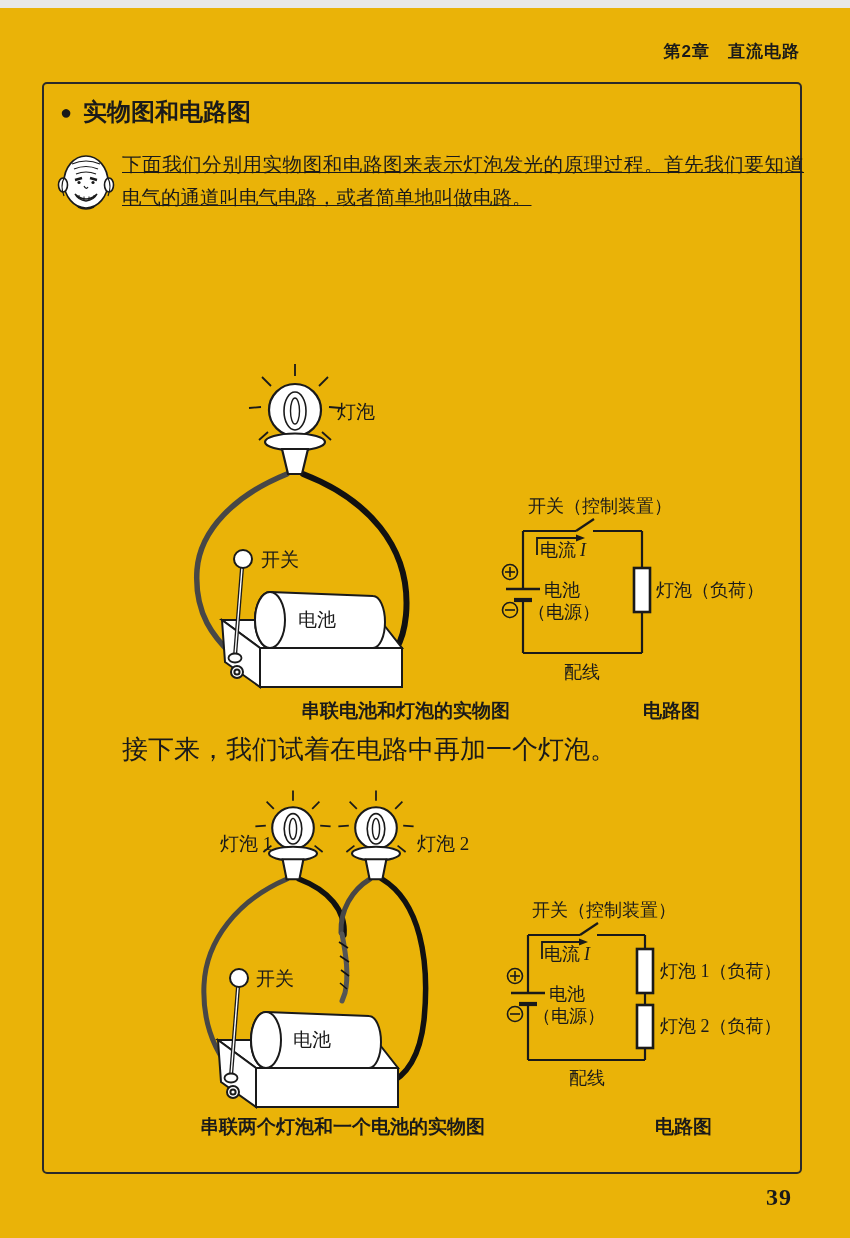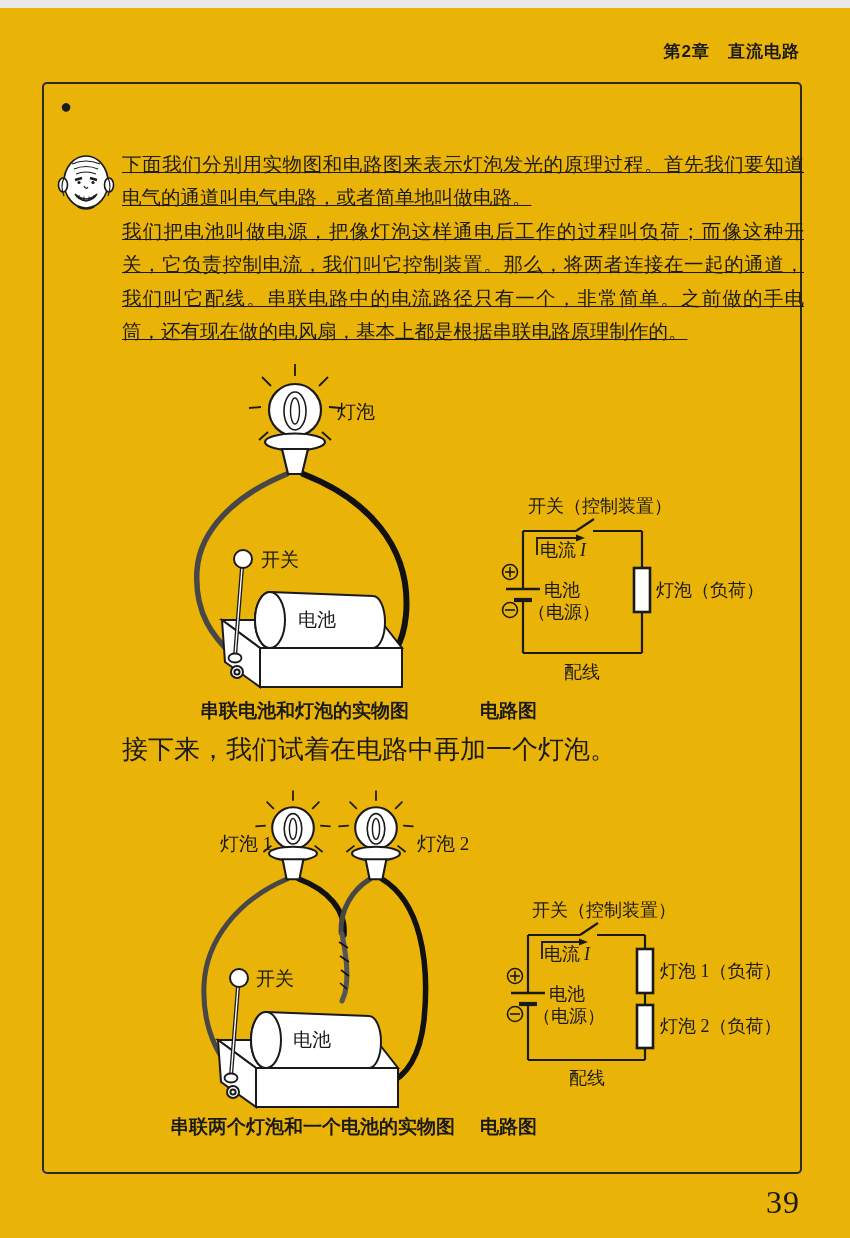--- a/index.html
+++ b/index.html
@@ -24,41 +24,42 @@
   .bullet{font-size:20px;line-height:1;}
   .avatar{position:absolute;left:50px;top:136px;width:72px;height:72px;}
   .paras{
     position:absolute;left:122px;top:140px;width:682px;
     font-size:19.5px;line-height:33.4px;text-align:justify;
   }
   .paras p{margin:0;text-decoration:underline;}
   .p3{position:absolute;left:122px;top:724px;font-size:26px;}
   .figcap{
     position:absolute;font-family:"Liberation Sans","DejaVu Sans",sans-serif;
-    font-weight:bold;font-size:19px;text-align:left;
+    font-weight:bold;font-size:19px;text-align:right;
   }
   .fig{position:absolute;}
   svg{overflow:visible;}
   .ink{stroke:#1a1a1a;fill:none;}
   .inkfill{stroke:#1a1a1a;fill:#ffffff;}
   .lbl{font-family:"Liberation Serif","DejaVu Serif",serif;font-size:19px;fill:#1a1a1a;}
   .clbl{font-family:"Liberation Serif","DejaVu Serif",serif;font-size:18px;fill:#1a1a1a;}
-  .pageno{position:absolute;left:766px;top:1176px;font-size:32px;letter-spacing:1px;}
+  .pageno{position:absolute;left:766px;top:1176px;font-size:24px;letter-spacing:1px;font-weight:bold;}
 </style>
 </head>
 <body>
 
 <div class="page">
 
   <div class="hdr">第2章　直流电路</div>
 
   <div class="content-box"></div>
 
   <div class="section-title">
     <span class="bullet">●</span>
+    <span>实物图和电路图</span>
   </div>
 
   <svg class="avatar" viewBox="0 0 72 72">
     <g class="ink" stroke-width="1.6">
       <ellipse cx="36" cy="38" rx="22" ry="26" fill="#fff"></ellipse>
       <ellipse cx="13" cy="41" rx="4.5" ry="7" fill="#fff"></ellipse>
       <ellipse cx="59" cy="41" rx="4.5" ry="7" fill="#fff"></ellipse>
       <path d="M22 20 Q36 14 50 20" stroke-width="1.2"></path>
       <path d="M24 25 Q36 20 48 25" stroke-width="1.2"></path>
       <path d="M26 30 Q36 26 46 30" stroke-width="1.2"></path>
@@ -70,21 +71,20 @@
       <path d="M25 50 Q36 60 47 50 Q44 56 36 57 Q28 56 25 50 Z" fill="#fff" stroke-width="1.4"></path>
       <path d="M29 51 L29 54 M34 52.5 L34 56 M39 52.5 L39 56 M44 51 L44 54" stroke-width="1"></path>
       <path d="M14 34 Q10 42 14 52" stroke-width="1.2"></path>
       <path d="M58 34 Q62 42 58 52" stroke-width="1.2"></path>
       <path d="M28 63 Q36 67 44 63" stroke-width="1.4"></path>
     </g>
   </svg>
 
   <div class="paras">
     <p>下面我们分别用实物图和电路图来表示灯泡发光的原理过程。首先我们要知道电气的通道叫电气电路，或者简单地叫做电路。</p>
-    <p>我们把电池叫做电源，把像灯泡这样通电后工作的过程叫负荷；而像这种开关，它负责控制电流，我们叫它控制装置。那么，将两者连接在一起的通道，我们叫它配线。串联电路中的电流路径只有一个，非常简单。之前做的手电筒，还有现在做的电风扇，基本上都是根据串联电路原理制作的。</p>
   </div>
 
   <div class="p3">接下来，我们试着在电路中再加一个灯泡。</div>
 
   <svg class="fig" style="left:130px;top:362px;" width="340" height="325" viewBox="0 0 340 325">
 
     <path d="M157 104 C105 125, 70 160, 67 200 C64 245, 85 268, 102 285" stroke="#474747" stroke-width="5.5" fill="none" stroke-linecap="round"></path>
     <path d="M173 104 C235 128, 282 175, 276 245 C273 275, 263 287, 248 295" stroke="#111111" stroke-width="6" fill="none" stroke-linecap="round"></path>
 
     <g class="inkfill" stroke-width="2">

